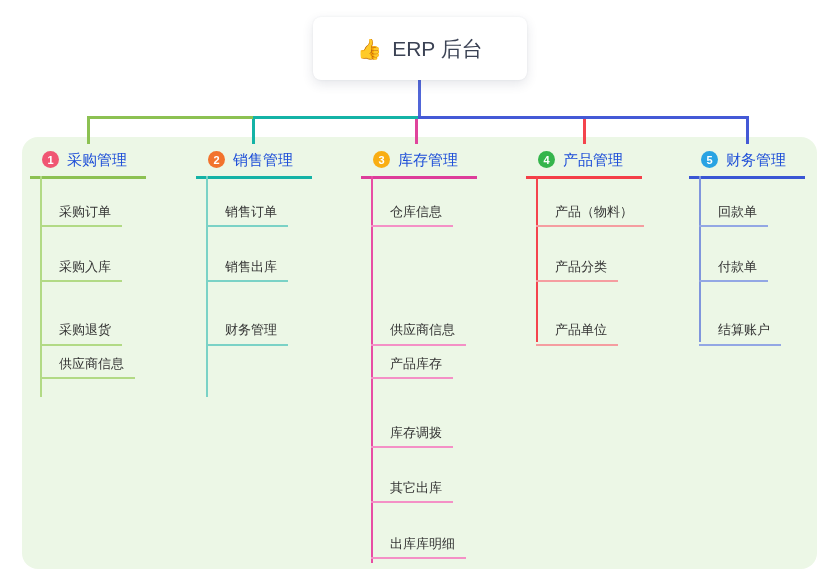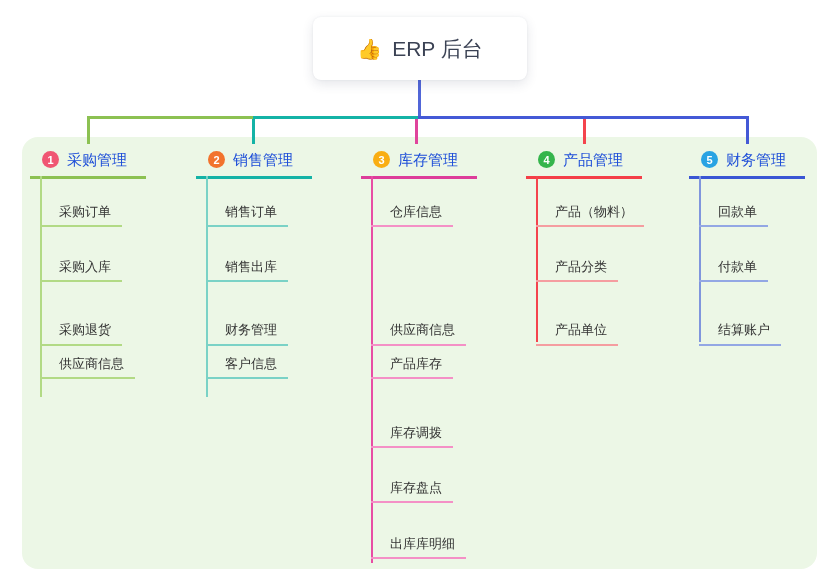--- a/index.html
+++ b/index.html
@@ -100,34 +100,33 @@
 
   <div class="branch b2">
     <div class="tnode">
       <span class="badge">2</span>
       <span class="tnode-label">销售管理</span>
     </div>
     <div class="vline"></div>
     <div class="child r0">销售订单</div>
     <div class="child r1">销售出库</div>
     <div class="child r2">财务管理</div>
-    <div class="child r3">客户信息</div>
   </div>
 
   <div class="branch b3">
     <div class="tnode">
       <span class="badge">3</span>
       <span class="tnode-label">库存管理</span>
     </div>
     <div class="vline"></div>
     <div class="child r0">仓库信息</div>
     <div class="child r2">供应商信息</div>
     <div class="child r3">产品库存</div>
     <div class="child r4">库存调拨</div>
-    <div class="child r5">库存盘点</div>
+    <div class="child r5">其它出库</div>
     <div class="child r6">出库库明细</div>
   </div>
 
   <div class="branch b4">
     <div class="tnode">
       <span class="badge">4</span>
       <span class="tnode-label">产品管理</span>
     </div>
     <div class="vline"></div>
     <div class="child r0">产品（物料）</div>

